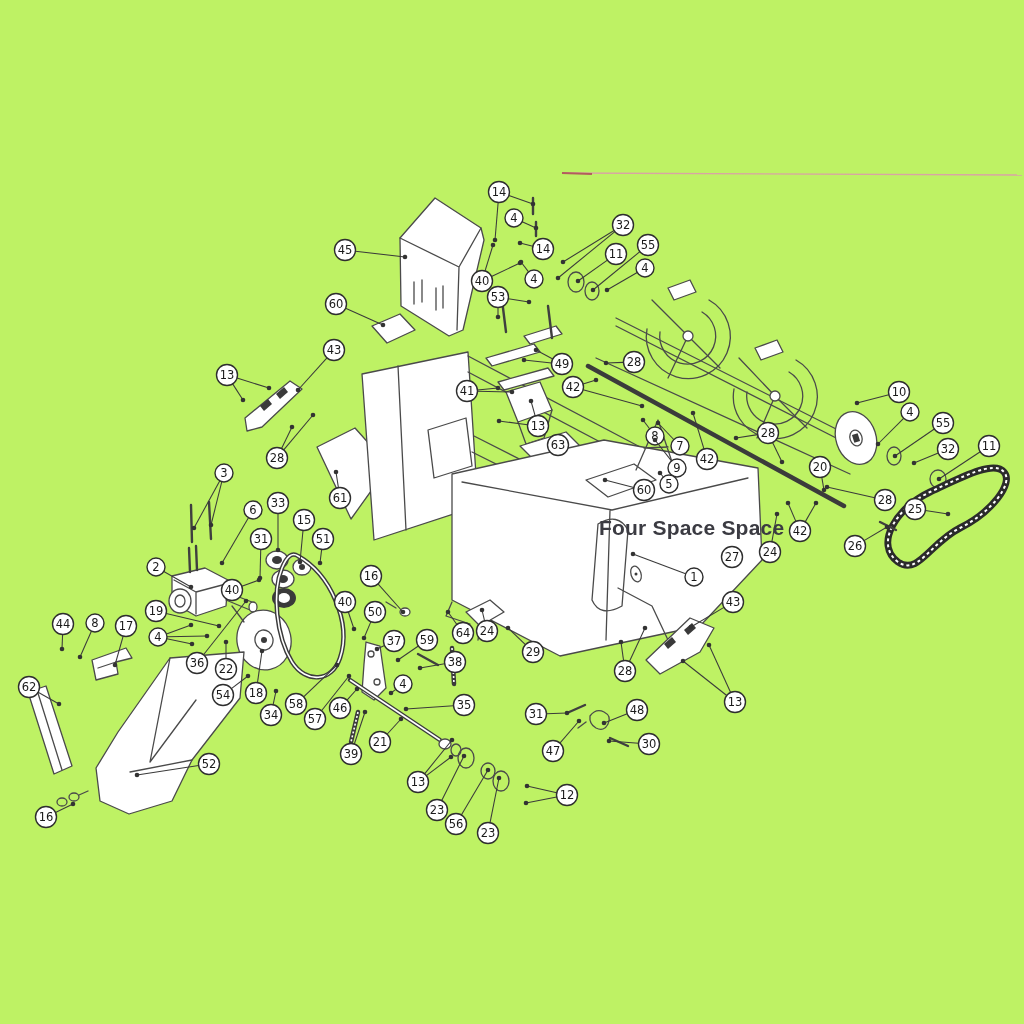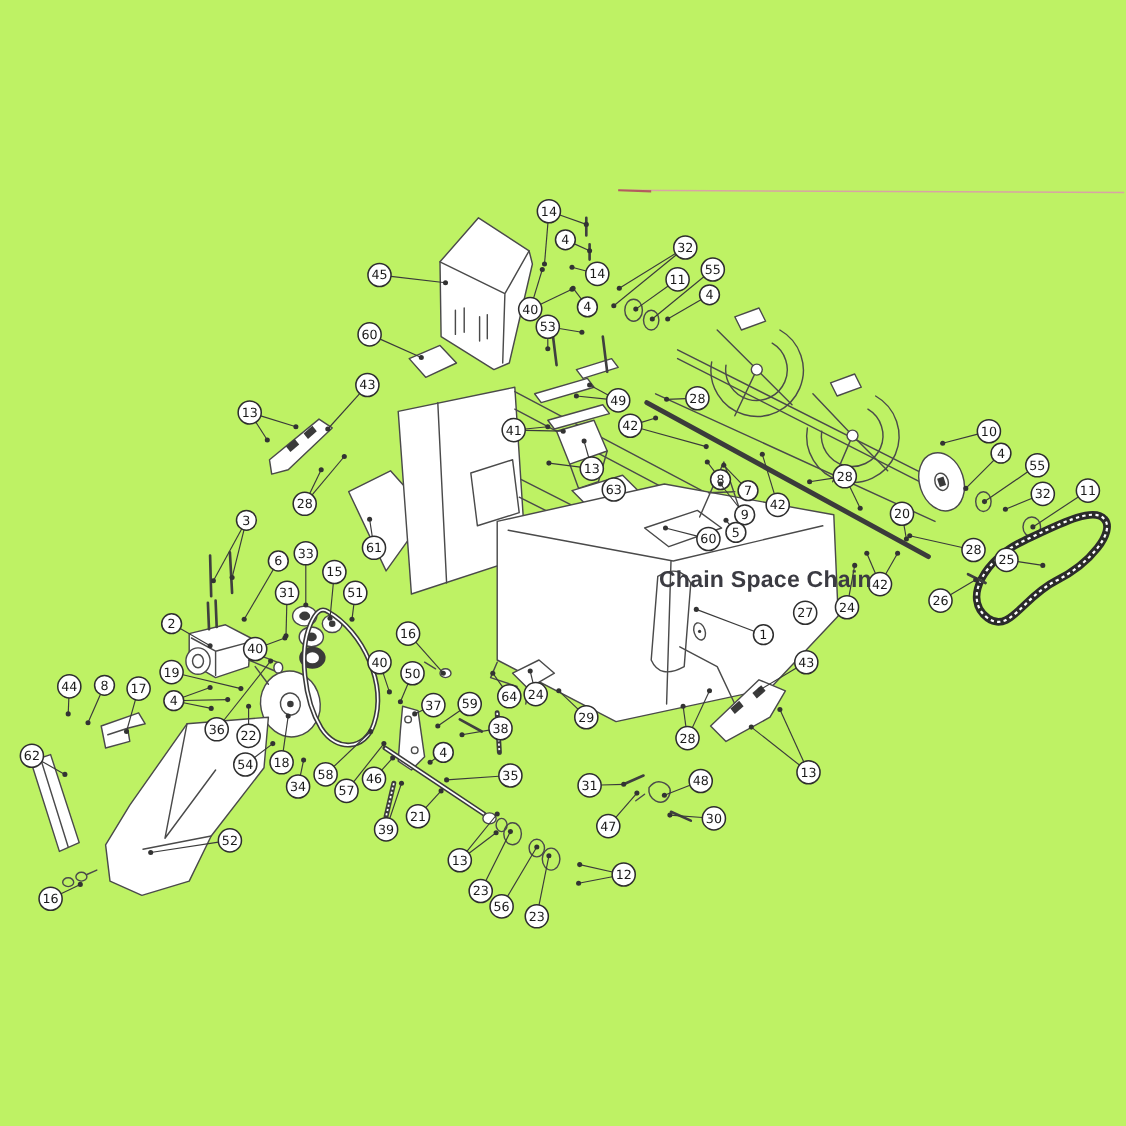--- a/index.html
+++ b/index.html
@@ -759,14 +759,14 @@
         </g>
         <g>
           <line class="leader" x1="273.141519668176" y1="704.7207055927552" x2="276" y2="691"></line>
           <circle class="tipdot" cx="276" cy="691" r="2.3"></circle>
           <circle class="balloon-circle" cx="271" cy="715" r="10.5"></circle>
           <text class="balloon-text" x="271" y="719">34</text>
         </g>
       </g>
   </svg>
 
-  <div class="figure-label">Chain Space Chain</div>
+  <div class="figure-label">Four Space Space</div>
 </div>
 
 </body></html>

